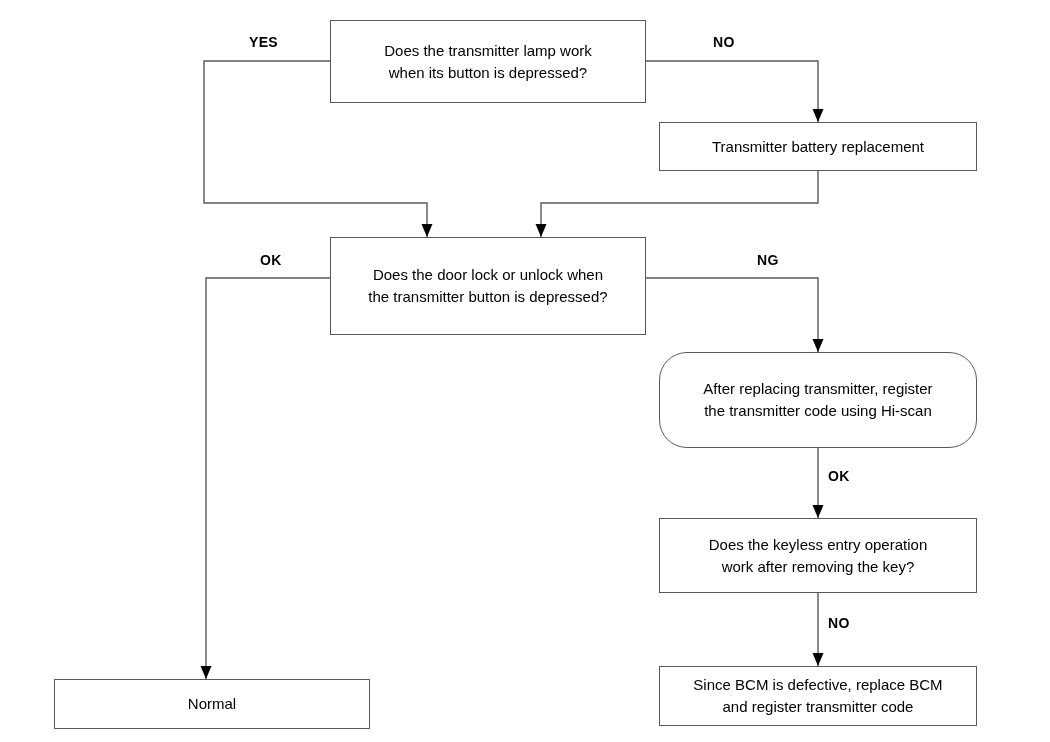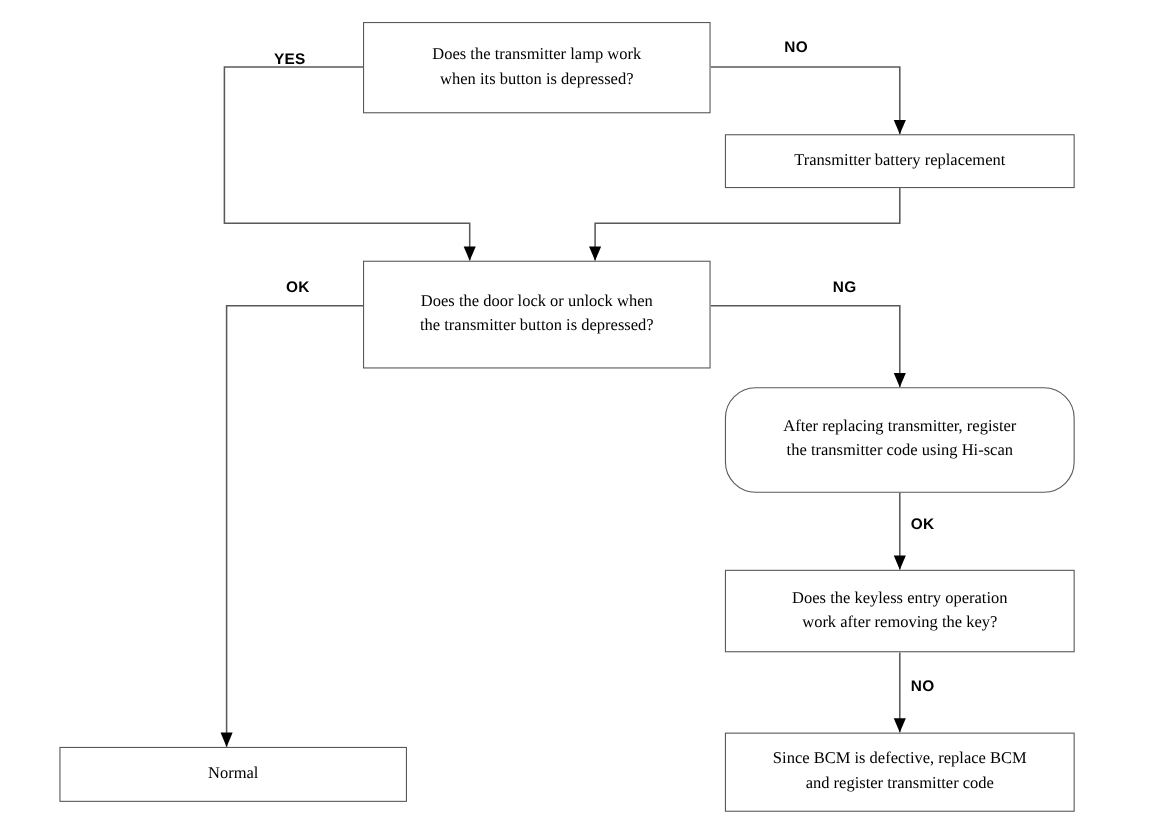--- a/index.html
+++ b/index.html
@@ -28,21 +28,21 @@
   .node {
     position: absolute;
     box-sizing: border-box;
     border: 1px solid #595959;
     background: #ffffff;
     display: flex;
     align-items: center;
     justify-content: center;
     text-align: center;
     color: #000000;
-    font-family: Liberation Serif, serif;
+    font-family: Liberation Sans, sans-serif;
     font-size: 15px;
     line-height: 1.45;
     padding: 2px 8px;
     z-index: 2;
   }
   .node .node-text {
     display: block;
     white-space: pre-line;
   }
   .edge-label {
@@ -95,30 +95,30 @@
 the transmitter button is depressed?</span>
       </div>
       <div class="node" style="left: 659px; top: 352px; width: 318px; height: 96px; border-color: rgb(89, 89, 89); border-radius: 28px;">
         <span class="node-text">After replacing transmitter, register
 the transmitter code using Hi-scan</span>
       </div>
       <div class="node" style="left: 659px; top: 518px; width: 318px; height: 75px; border-color: rgb(89, 89, 89); align-items: center;">
         <span class="node-text">Does the keyless entry operation
 work after removing the key?</span>
       </div>
-      <div class="node" style="left: 659px; top: 666px; width: 318px; height: 72px; border-color: rgb(89, 89, 89);">
+      <div class="node" style="left: 659px; top: 666px; width: 318px; height: 60px; border-color: rgb(89, 89, 89);">
         <span class="node-text">Since BCM is defective, replace BCM
 and register transmitter code</span>
       </div>
       <div class="node" style="left: 54px; top: 679px; width: 316px; height: 50px; border-color: rgb(89, 89, 89);">
         <span class="node-text">Normal</span>
       </div>
     </div>
   <div id="labels-layer">
-      <div class="edge-label" style="left: 249px; top: 34px; margin-top: 11px;">YES</div>
+      <div class="edge-label" style="left: 249px; top: 34px;">YES</div>
       <div class="edge-label" style="left: 713px; top: 34px;">NO</div>
       <div class="edge-label" style="left: 260px; top: 252px;">OK</div>
       <div class="edge-label" style="left: 713px; top: 252px; padding-left: 44px;">NG</div>
       <div class="edge-label" style="left: 828px; top: 468px;">OK</div>
       <div class="edge-label" style="left: 828px; top: 615px;">NO</div>
     </div>
 
 </div>
 
 </body></html>

